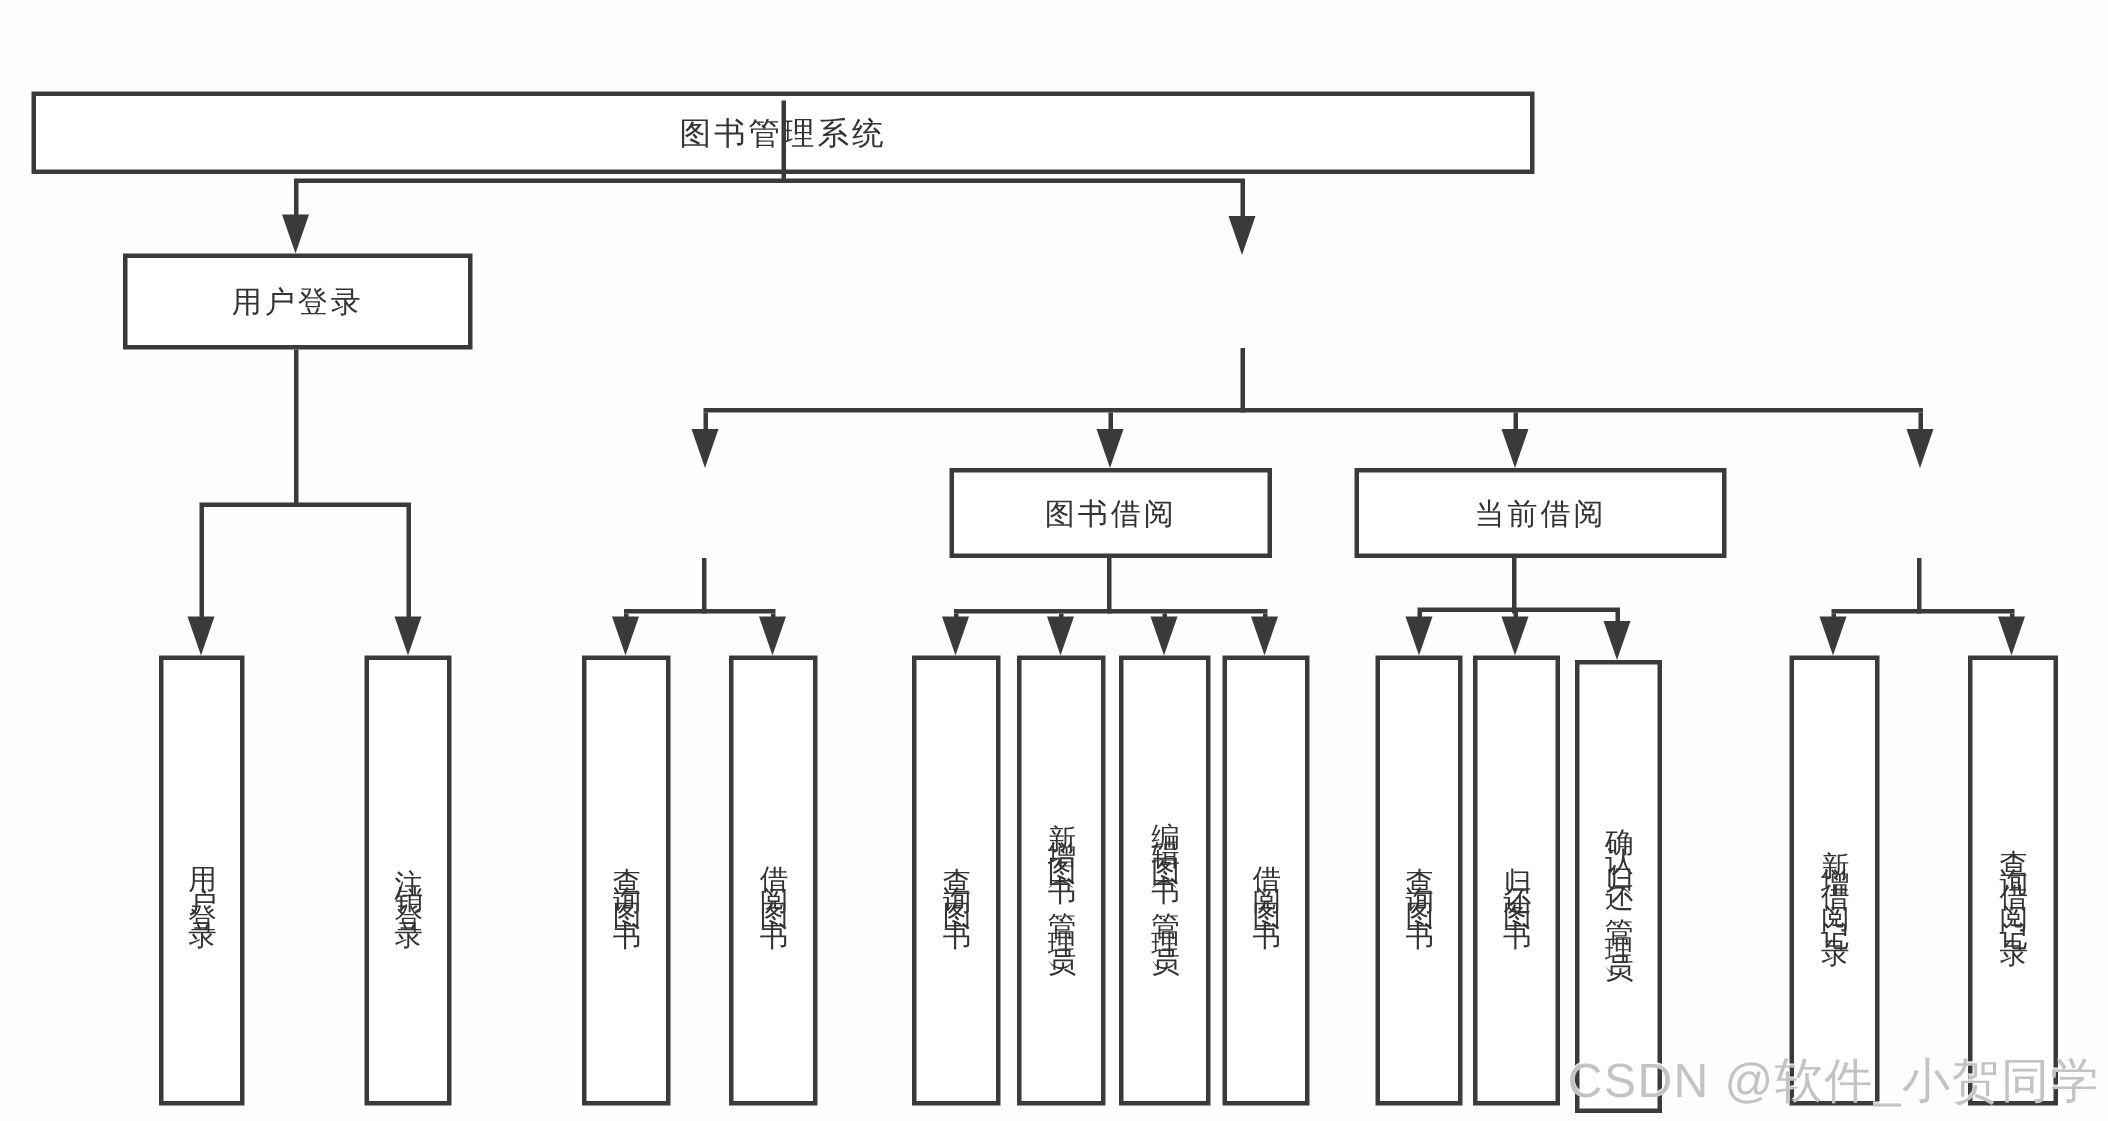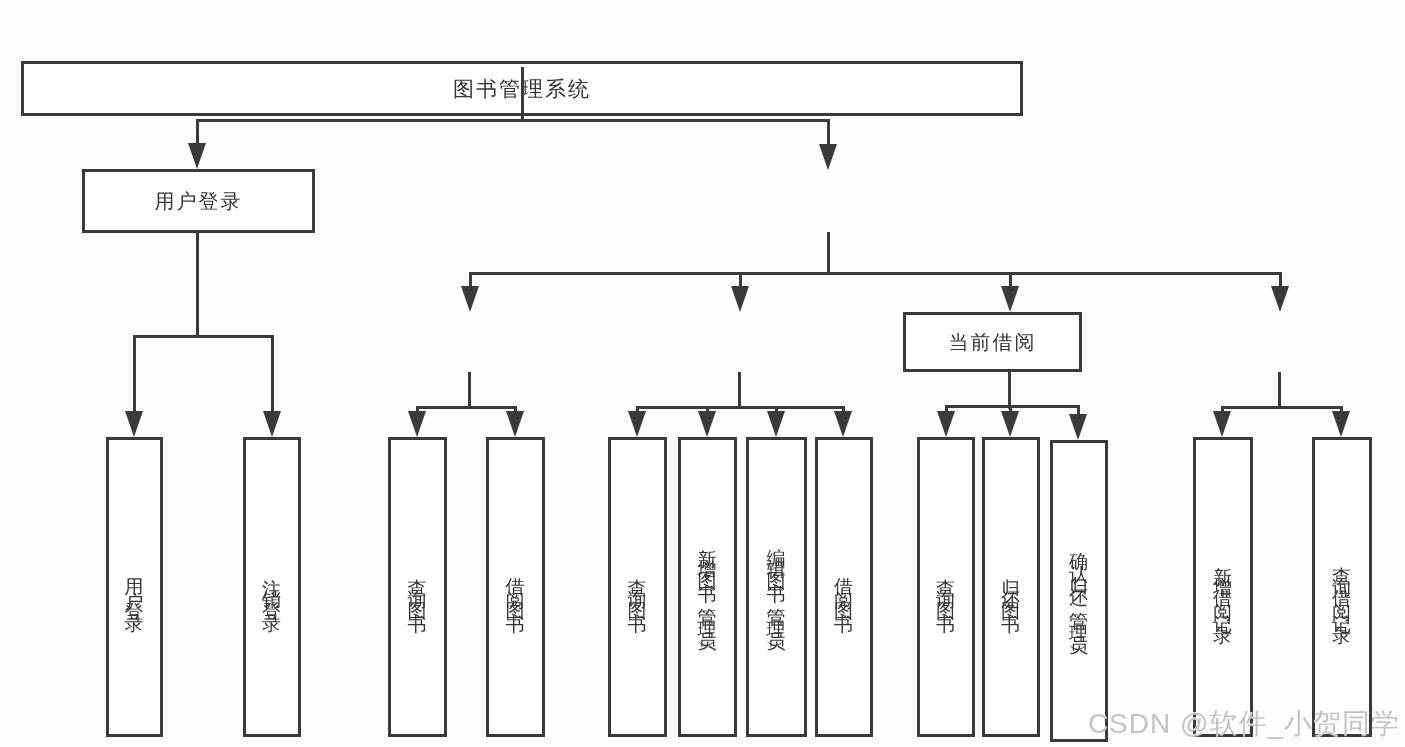--- a/index.html
+++ b/index.html
@@ -43,21 +43,21 @@
     position: absolute;
     width: 0; height: 0;
     border-left: 9px solid transparent;
     border-right: 9px solid transparent;
     border-top: 26px solid var(--line);
   }
   .watermark {
     position: absolute;
     right: 5px;
     bottom: 4px;
-    font-size: 28px;
+    font-size: 32px;
     letter-spacing: 1px;
     color: var(--wm);
     text-shadow: 0 -1px 0 rgba(255,255,255,0.85);
     z-index: 10;
     white-space: nowrap;
   }
 </style>
 </head>
 <body>
 
@@ -91,21 +91,22 @@
     <div class="vline" style="left:469px; top:275px; height:13px;"></div>
     <div class="arrow" style="left:461px; top:286px;"></div>
     <div class="vline" style="left:739px; top:275px; height:13px;"></div>
     <div class="arrow" style="left:731px; top:286px;"></div>
     <div class="vline" style="left:1009px; top:275px; height:13px;"></div>
     <div class="arrow" style="left:1001px; top:286px;"></div>
     <div class="vline" style="left:1279px; top:275px; height:13px;"></div>
     <div class="arrow" style="left:1271px; top:286px;"></div>
   </div>
 
-  <div class="box h" style="left:903px; top:312px; width:179px; height:60px;">当前借阅</div>
+  <div class="box h" style="left:633px; top:312px; width:215px; height:60px;">图书借阅</div>
+  <div class="box h" style="left:903px; top:312px; width:248px; height:60px;">当前借阅</div>
 
   <div>
     <div class="vline" style="left:468px; top:372px; height:37px;"></div>
     <div class="hline" style="left:416px; top:406px; width:101px;"></div>
     <div class="vline" style="left:416px; top:409px; height:6px;"></div>
     <div class="arrow" style="left:408px; top:411px;"></div>
     <div class="vline" style="left:514px; top:409px; height:6px;"></div>
     <div class="arrow" style="left:506px; top:411px;"></div>
   </div>
 

